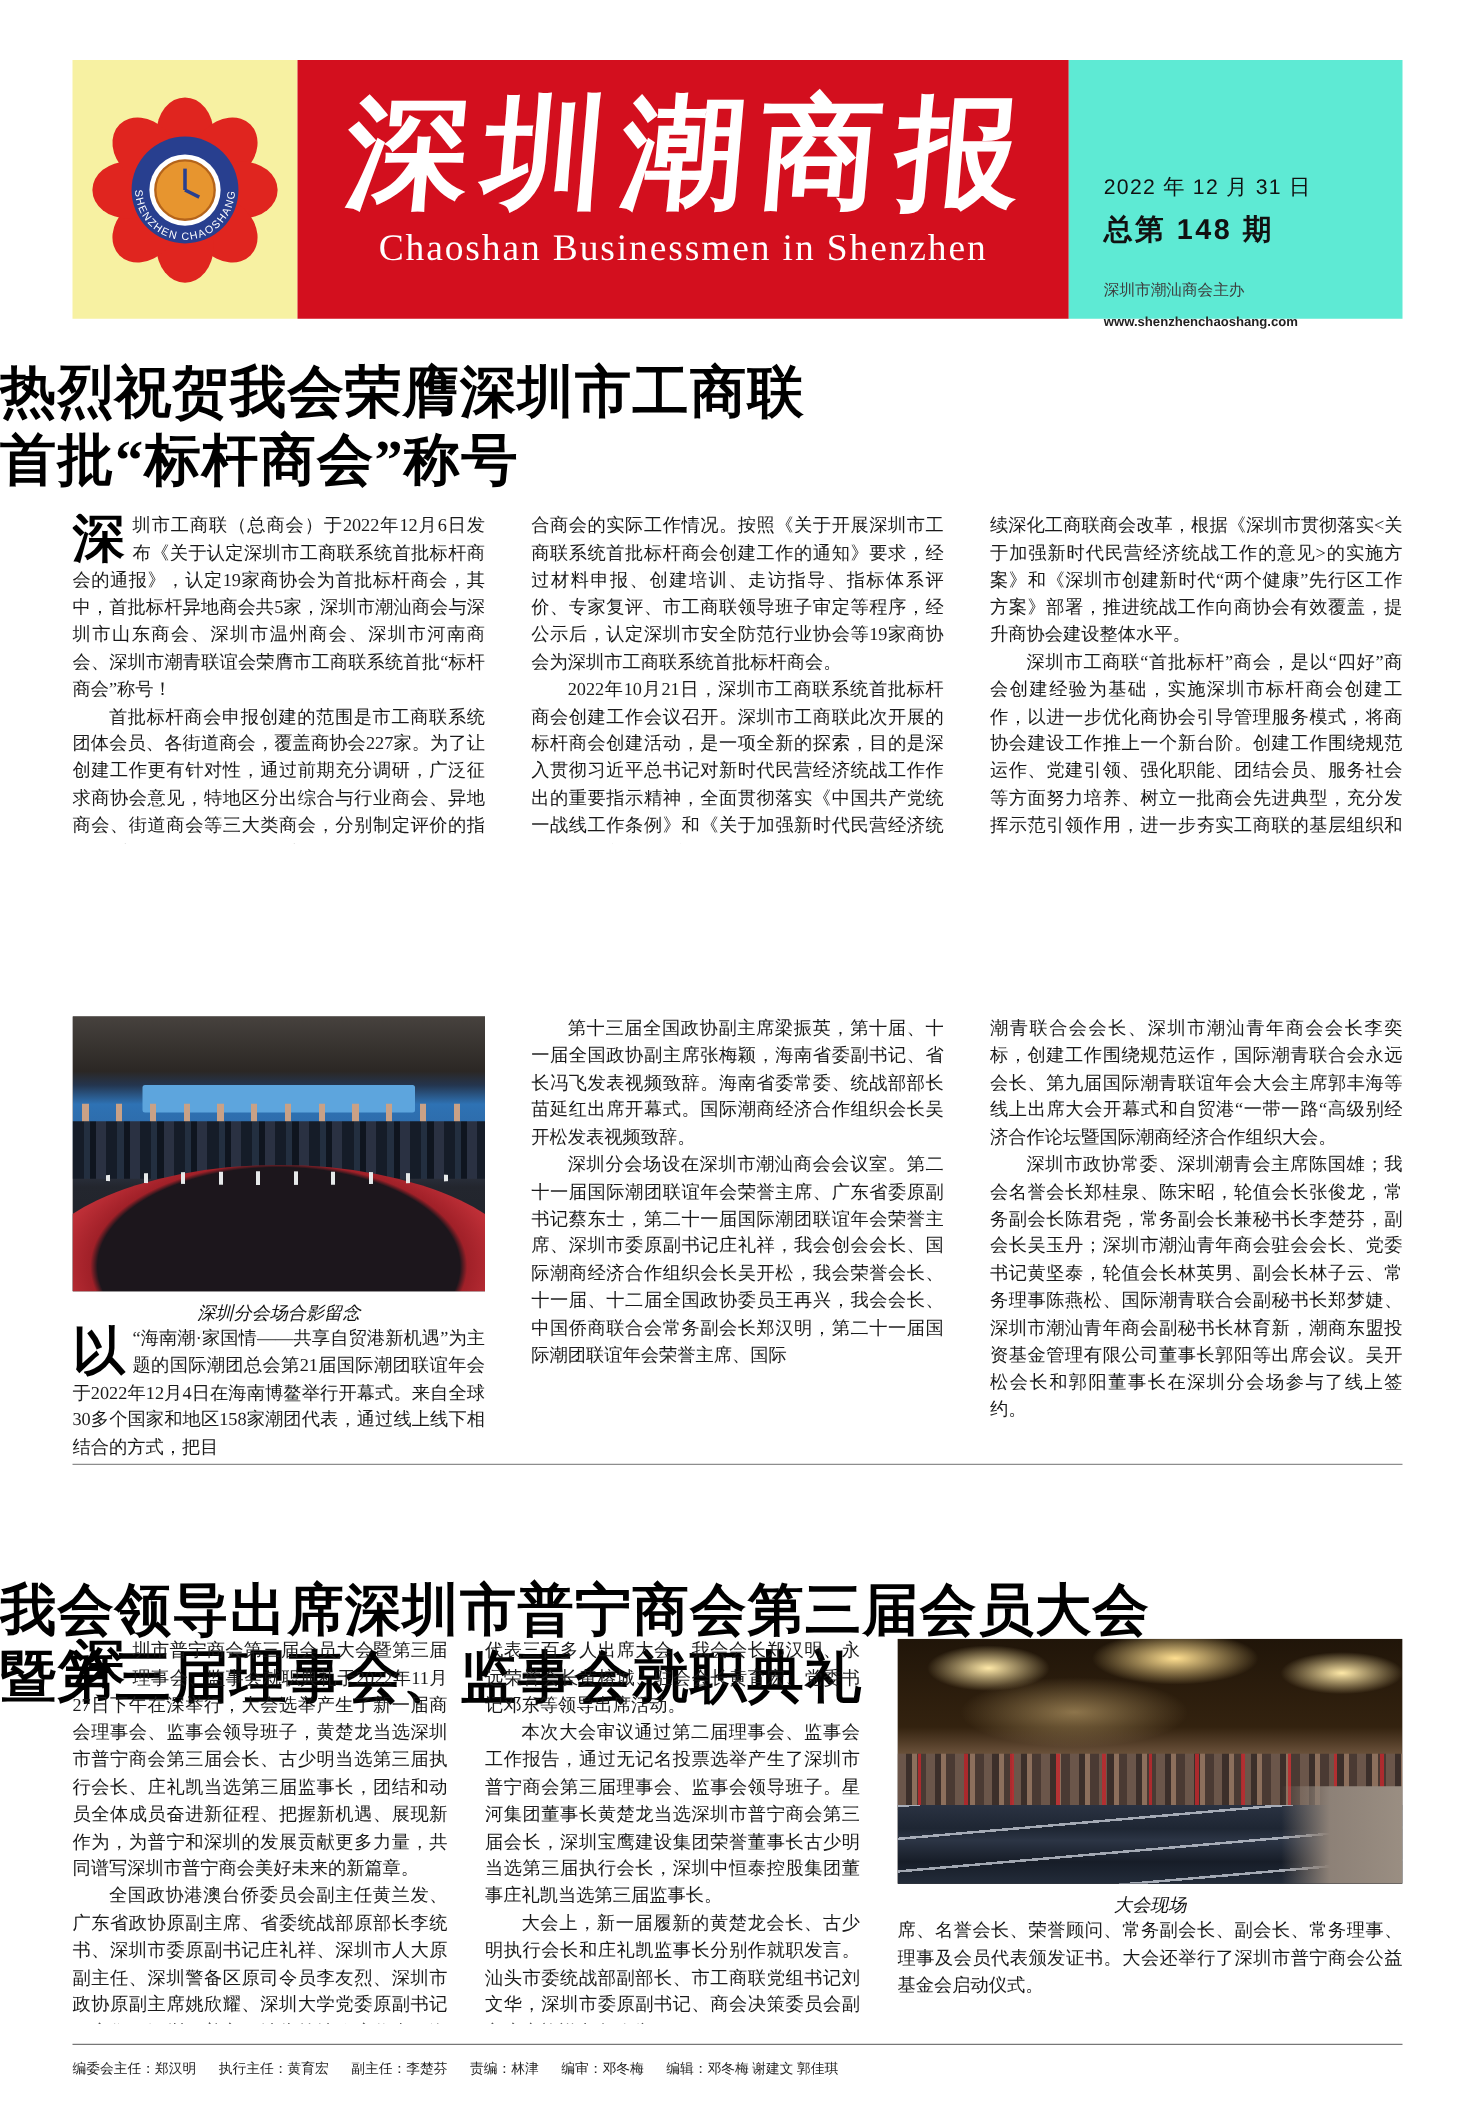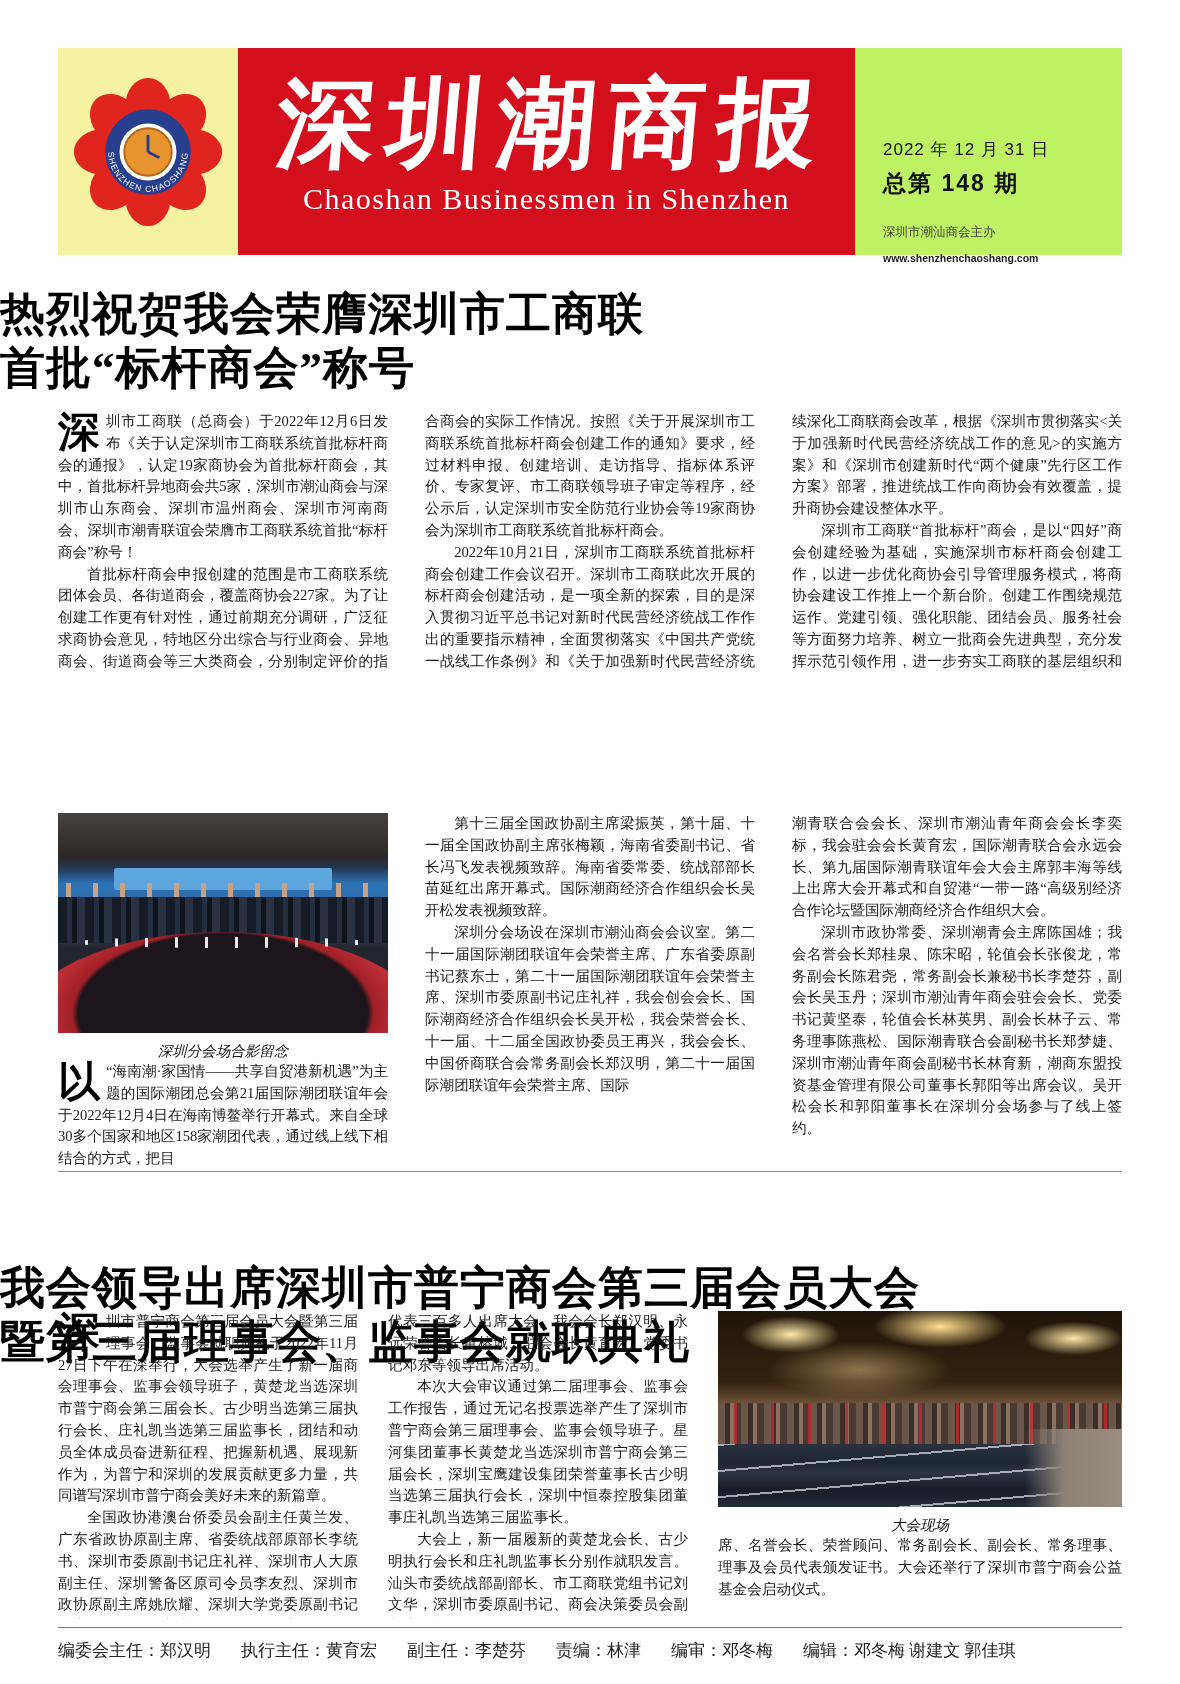--- a/index.html
+++ b/index.html
@@ -8,21 +8,21 @@
     margin:0 auto; overflow:hidden;
     font-family:"Liberation Serif","DejaVu Serif",serif; color:#1a1a1a;
   }
   
   .masthead { position:absolute; top:48px; left:58px; width:1064px; height:207px; display:flex; }
   .logo-cell { width:180px; background:#f7f1a2; display:flex; align-items:center; justify-content:center; }
   .title-cell { flex:1; background:#d30f1e; color:#fff; text-align:center; overflow:hidden; }
   .mh-title { display:block; margin-top:24px; font-size:98px; line-height:104px; font-weight:bold;
               letter-spacing:12px; text-indent:12px; transform:skewX(-5deg); white-space:nowrap; }
   .mh-sub { display:block; margin-top:6px; font-size:30px; letter-spacing:1.5px; }
-  .info-cell { width:267px; background:#bef264; box-sizing:border-box; padding:90px 0 0 28px;
+  .info-cell { width:267px; background:#5eead4; box-sizing:border-box; padding:90px 0 0 28px;
                font-family:"Liberation Sans","DejaVu Sans",sans-serif; color:#111; }
   .info-date { font-size:17px; letter-spacing:1px; }
   .info-issue { font-size:23px; font-weight:bold; margin-top:7px; letter-spacing:2px; }
   .info-pub { font-size:12.5px; margin-top:25px; color:#3c3c3c; font-family:"Liberation Serif","DejaVu Serif",serif; }
   .info-site { font-size:10.5px; font-weight:bold; margin-top:11px; color:#222; }
   
   .art-title { text-align:left; font-weight:bold; font-size:45px; line-height:54px; letter-spacing:1px; color:#000; }
   .t1 { position:absolute; left:0; width:1180px; }
   .a1-title { top:287px; } .a2-title { top:695px; } .a3-title { top:1213px;margin-top:48px; }
   .cols { position:absolute; left:58px; width:1064px; display:flex; justify-content:space-between; align-items:flex-start; }
@@ -65,21 +65,21 @@
   .p2-sashes { position:absolute; left:0; right:0; top:47%; height:23%;
     background:repeating-linear-gradient(90deg,transparent 0 16px,rgba(190,40,45,0.85) 16px 19px,transparent 19px 37px); }
   .p2-tables { position:absolute; left:0; right:0; top:68%; height:32%;
     background:linear-gradient(180deg,#2a3242 0%,#1e2633 30%,#2c3545 45%,#171d28 72%,#232c3a 100%); }
   .p2-lines { position:absolute; left:0; right:0; top:68%; height:32%;
     background:repeating-linear-gradient(175deg,rgba(220,225,235,0.7) 0 2px,transparent 2px 26px); }
   .p2-carpet { position:absolute; right:0; top:60%; bottom:0; width:24%;
     background:linear-gradient(90deg,rgba(141,129,119,0) 0%,#8d8177 40%,#9a8e82 100%); }
   
   .footer { position:absolute; left:58px; right:58px; bottom:22px; border-top:1px solid #777;
-    padding-top:11px; display:flex; gap:30px; font-size:17px; color:#222; white-space:nowrap; }
+    padding-top:11px; display:flex; gap:18px; font-size:11px; color:#222; white-space:nowrap; }
 </style>
 </head>
 <body>
 
 <div class="page">
 
   <div class="masthead">
     <div class="logo-cell">
       <svg width="152" height="152" viewBox="0 0 160 160">
         <g fill="#e0251f">
@@ -148,21 +148,21 @@
         <div class="p1-bottles"></div>
       </div>
       <div class="caption">深圳分会场合影留念</div>
       <p class="lead"><span class="dropcap">以</span><span>“海南潮·家国情——共享自贸港新机遇”为主题的国际潮团总会第21届国际潮团联谊年会于2022年12月4日在海南博鳌举行开幕式。来自全球30多个国家和地区158家潮团代表，通过线上线下相结合的方式，把目</span></p>
     </div>
     <div class="col">
       <p>第十三届全国政协副主席梁振英，第十届、十一届全国政协副主席张梅颖，海南省委副书记、省长冯飞发表视频致辞。海南省委常委、统战部部长苗延红出席开幕式。国际潮商经济合作组织会长吴开松发表视频致辞。</p>
       <p>深圳分会场设在深圳市潮汕商会会议室。第二十一届国际潮团联谊年会荣誉主席、广东省委原副书记蔡东士，第二十一届国际潮团联谊年会荣誉主席、深圳市委原副书记庄礼祥，我会创会会长、国际潮商经济合作组织会长吴开松，我会荣誉会长、十一届、十二届全国政协委员王再兴，我会会长、中国侨商联合会常务副会长郑汉明，第二十一届国际潮团联谊年会荣誉主席、国际</p>
     </div>
     <div class="col">
-      <p class="cont">潮青联合会会长、深圳市潮汕青年商会会长李奕标，我会驻会会长黄育宏，国际潮青联合会永远会长、第九届国际潮青联谊年会大会主席郭丰海等线上出席大会开幕式和自贸港“一带一路“高级别经济合作论坛暨国际潮商经济合作组织大会。</p>
+      <p class="cont">潮青联合会会长、深圳市潮汕青年商会会长李奕标，创建工作围绕规范运作，国际潮青联合会永远会长、第九届国际潮青联谊年会大会主席郭丰海等线上出席大会开幕式和自贸港“一带一路“高级别经济合作论坛暨国际潮商经济合作组织大会。</p>
       <p>深圳市政协常委、深圳潮青会主席陈国雄；我会名誉会长郑桂泉、陈宋昭，轮值会长张俊龙，常务副会长陈君尧，常务副会长兼秘书长李楚芬，副会长吴玉丹；深圳市潮汕青年商会驻会会长、党委书记黄坚泰，轮值会长林英男、副会长林子云、常务理事陈燕松、国际潮青联合会副秘书长郑梦婕、深圳市潮汕青年商会副秘书长林育新，潮商东盟投资基金管理有限公司董事长郭阳等出席会议。吴开松会长和郭阳董事长在深圳分会场参与了线上签约。</p>
     </div>
   </div>
 
   <div class="divider"></div>
 
   <div class="art-title t1 a3-title">
     <div>我会领导出席深圳市普宁商会第三届会员大会</div>
     <div>暨第三届理事会、监事会就职典礼</div>
   </div>

